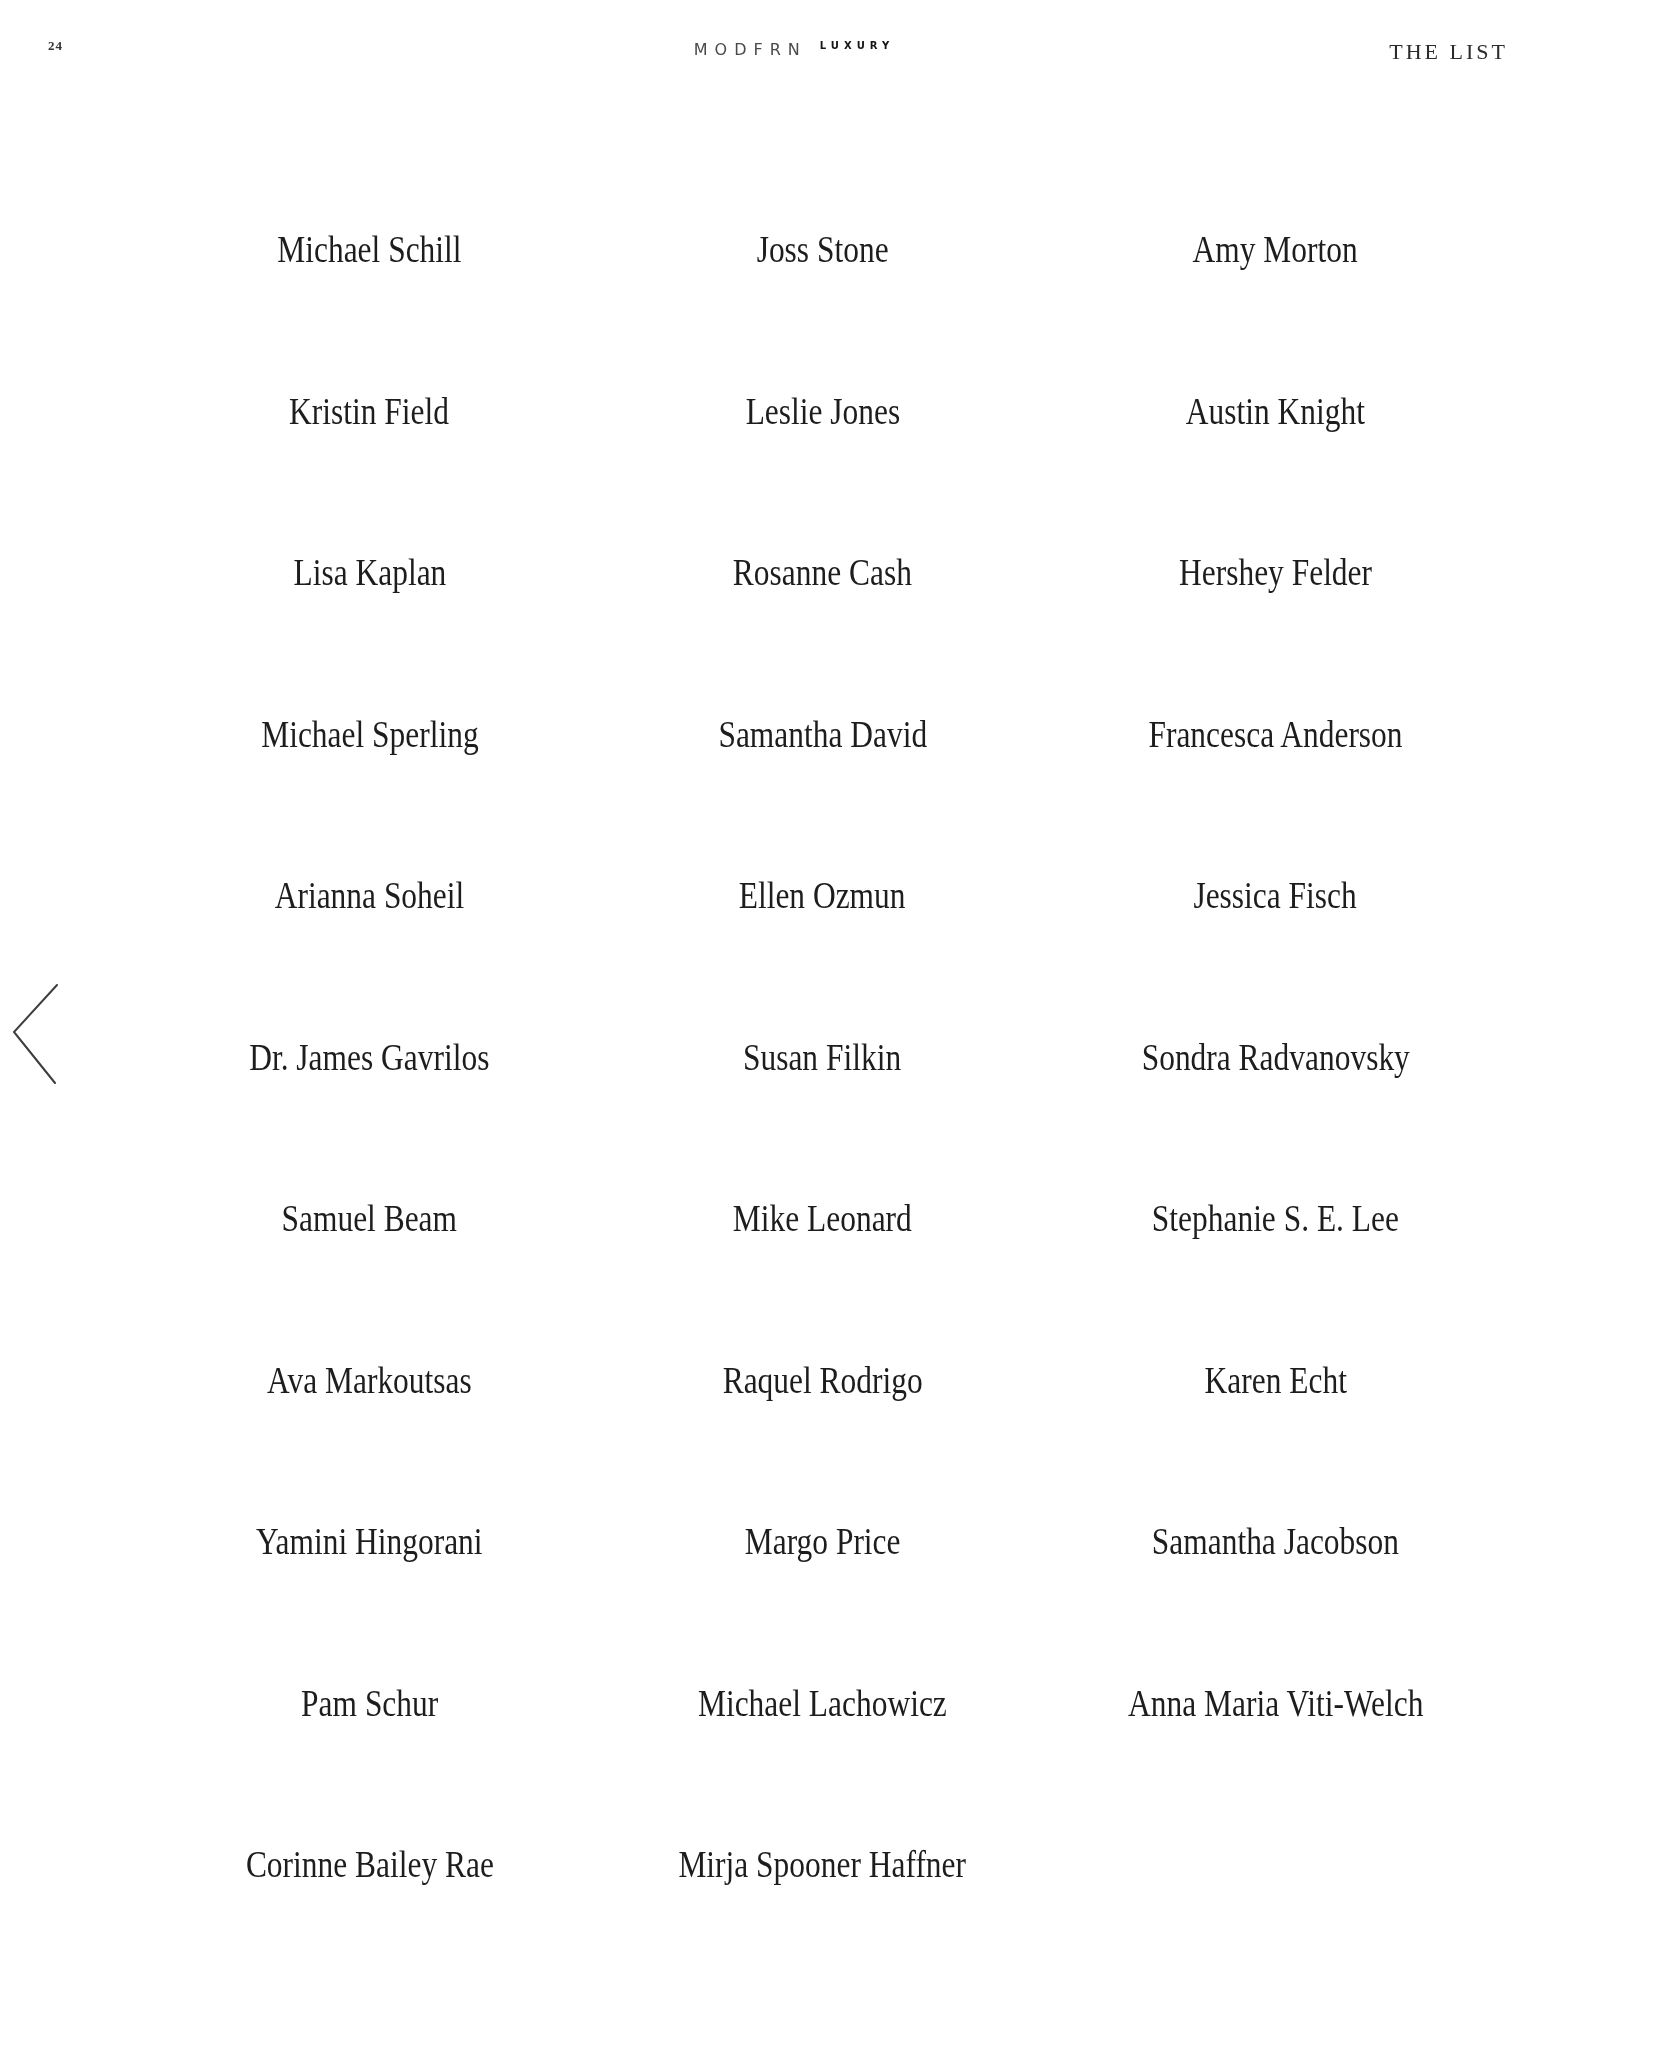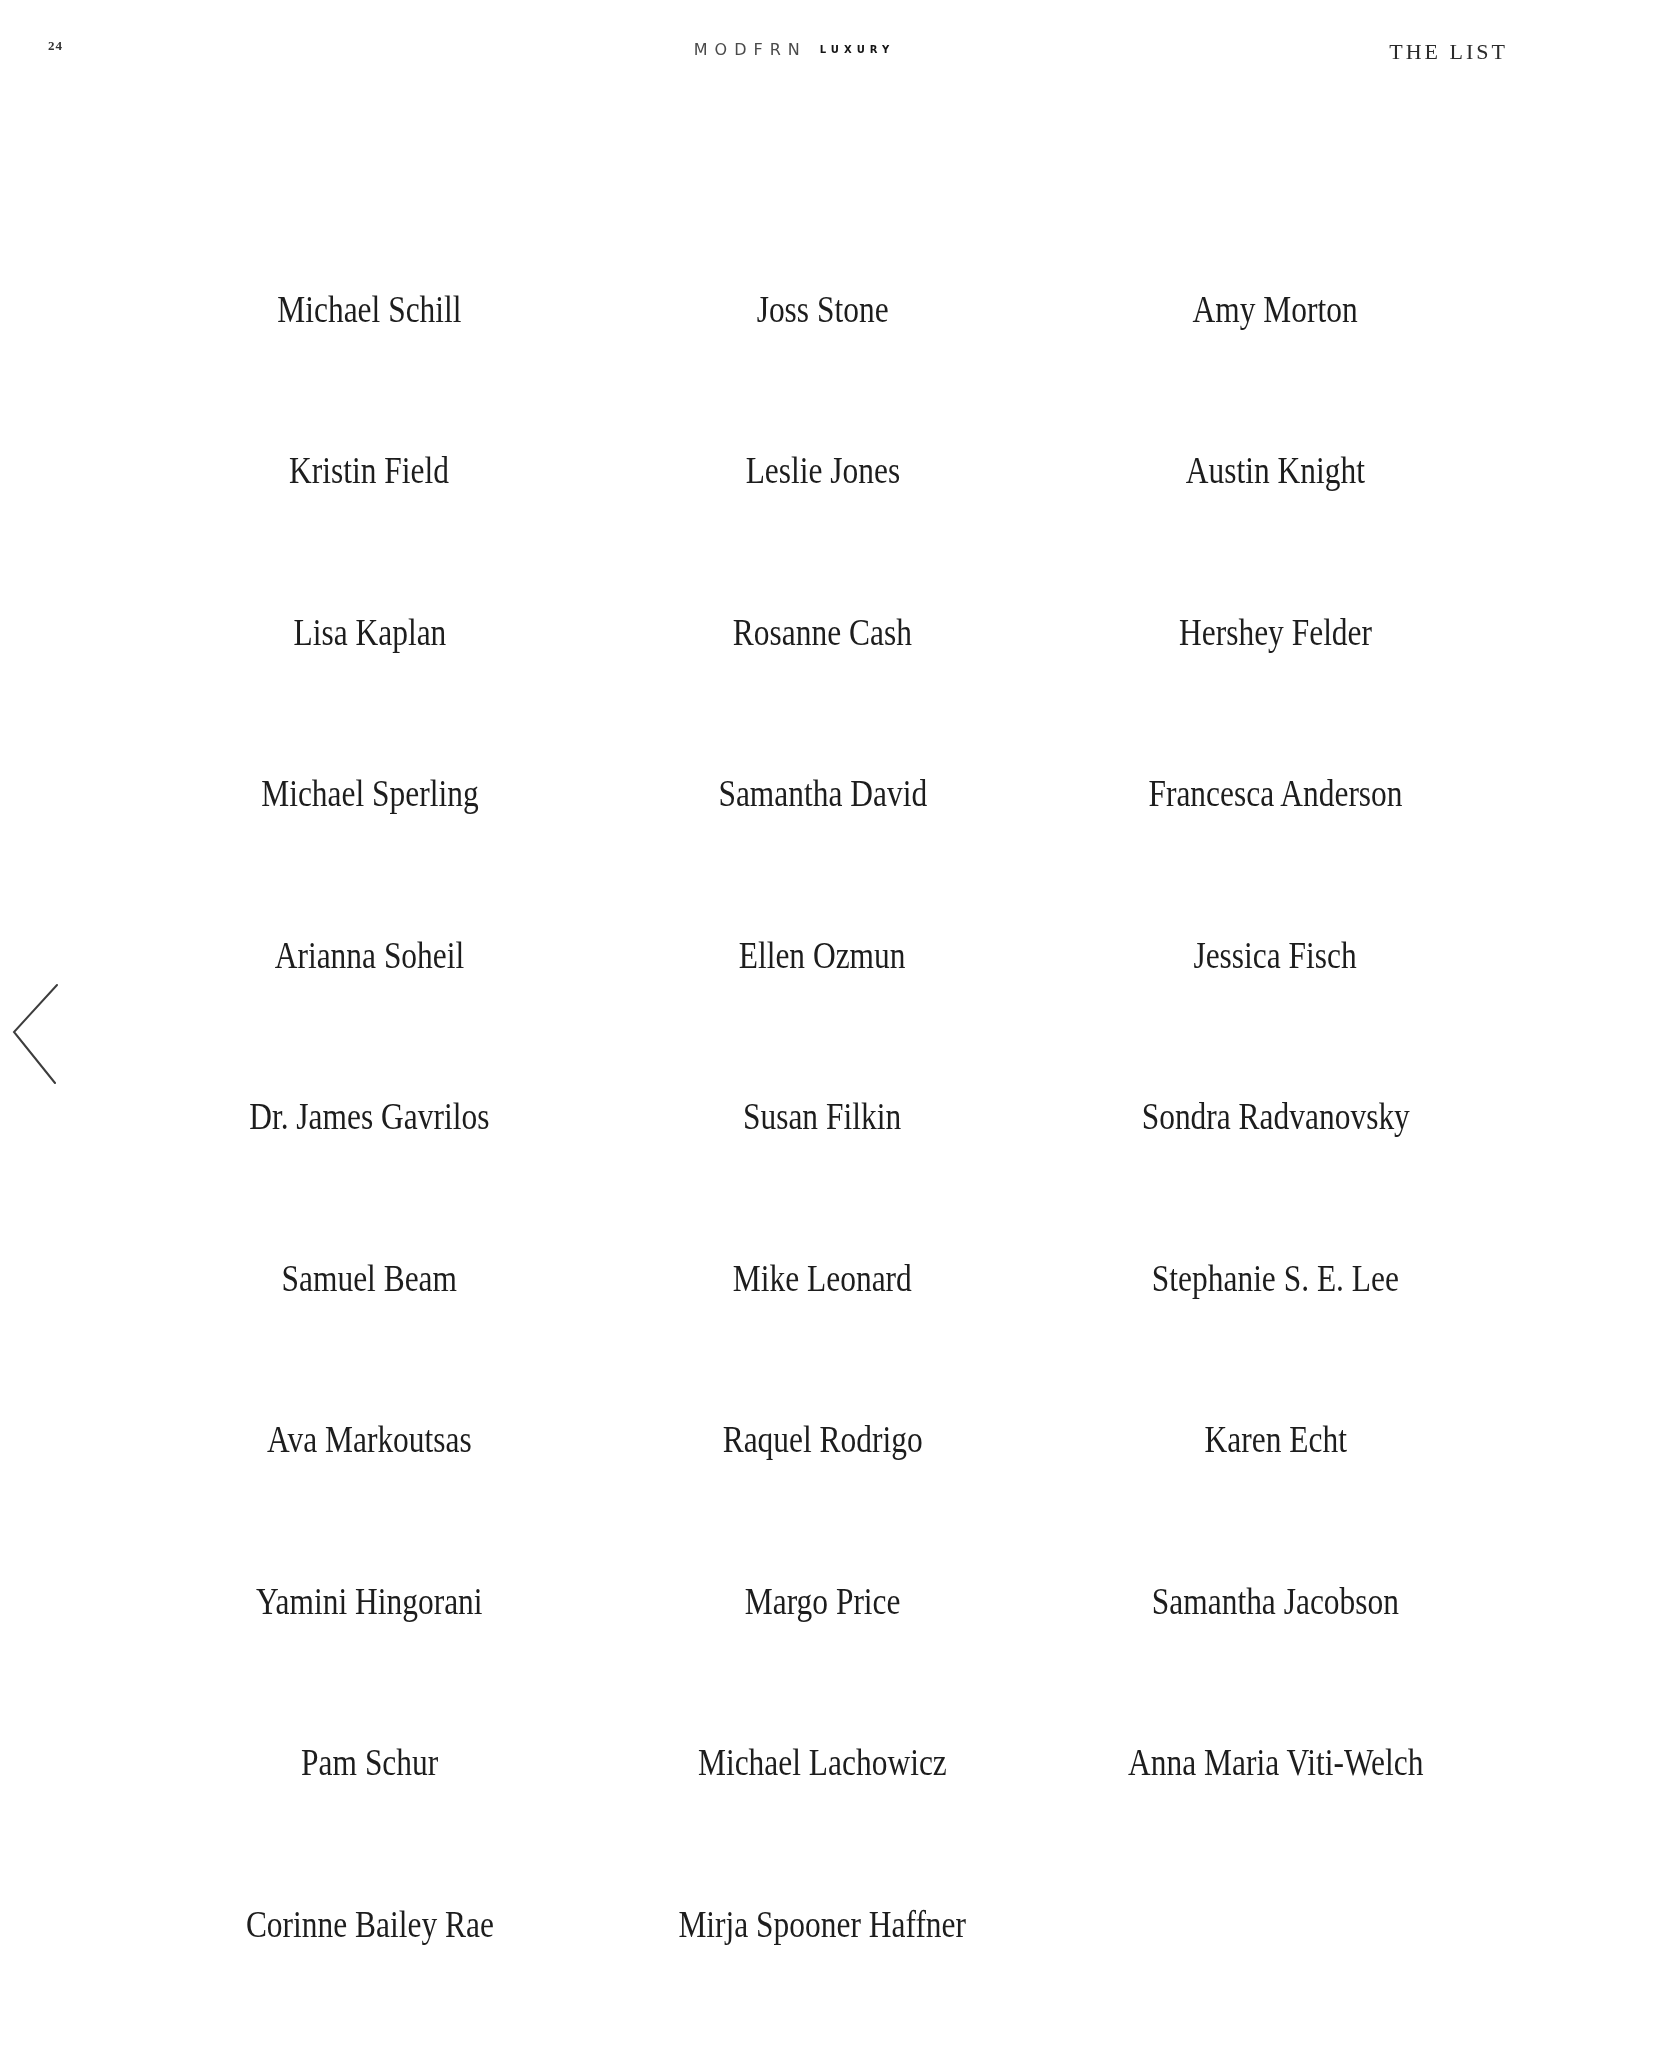--- a/index.html
+++ b/index.html
@@ -17,21 +17,21 @@
     width:1662px;height:2072px;position:relative;overflow:hidden;
     font-family:"Liberation Serif","DejaVu Serif",serif;
   }
   .page-number{
     position:absolute;left:48px;top:38px;
     font-family:"Liberation Serif",serif;font-size:13px;font-weight:700;
     color:var(--page-number);letter-spacing:1px;
   }
   .brand{
     position:absolute;left:794px;top:40px;transform:translateX(-50%);
-    display:flex;align-items:center;gap:13px;white-space:nowrap;
+    display:flex;align-items:flex-start;gap:13px;white-space:nowrap;
   }
   .brand-light{
     font-family:"DejaVu Sans","Liberation Sans",sans-serif;
     font-size:16px;font-weight:400;letter-spacing:7px;color:var(--brand-light);
   }
   .brand-bold{
     font-family:"DejaVu Sans","Liberation Sans",sans-serif;
     font-size:10px;font-weight:700;letter-spacing:5px;color:var(--brand-bold);
   }
   .section-title{
@@ -41,21 +41,21 @@
   }
   .prev-arrow{
     position:absolute;left:6px;top:977px;width:62px;height:115px;
     cursor:pointer;background:transparent;border:0;
   }
   .prev-arrow svg{display:block;width:100%;height:100%;}
   .names-grid{
     position:absolute;left:143px;top:169px;width:1359px;
     display:grid;grid-template-columns:repeat(3,1fr);grid-auto-rows:161.5px;
   }
-  .cell{display:flex;align-items:flex-end;justify-content:center;overflow:visible;}
+  .cell{display:flex;align-items:center;justify-content:center;overflow:visible;}
   .name{
     display:inline-block;white-space:nowrap;
     font-family:"Liberation Serif","DejaVu Serif",serif;
     font-size:37px;font-weight:400;color:var(--name-text);
     transform:scaleX(0.85);transform-origin:center center;
   }
 </style>
 </head>
 <body>
 

